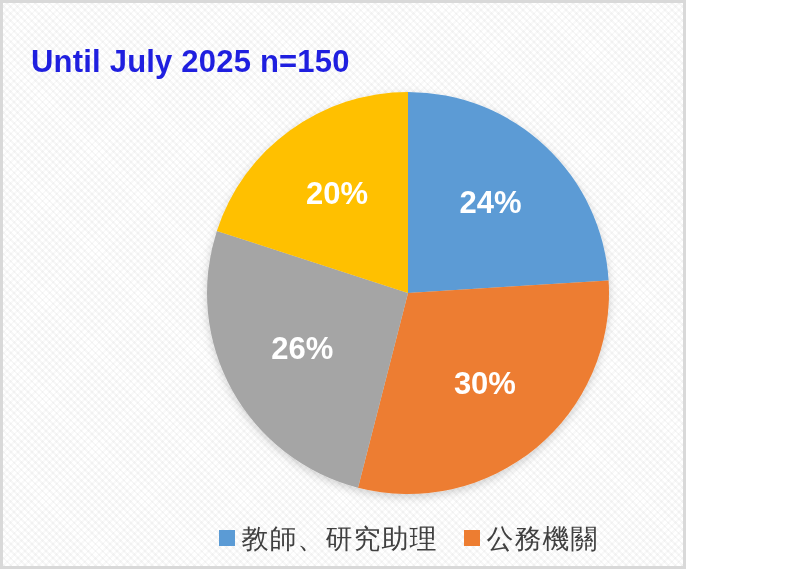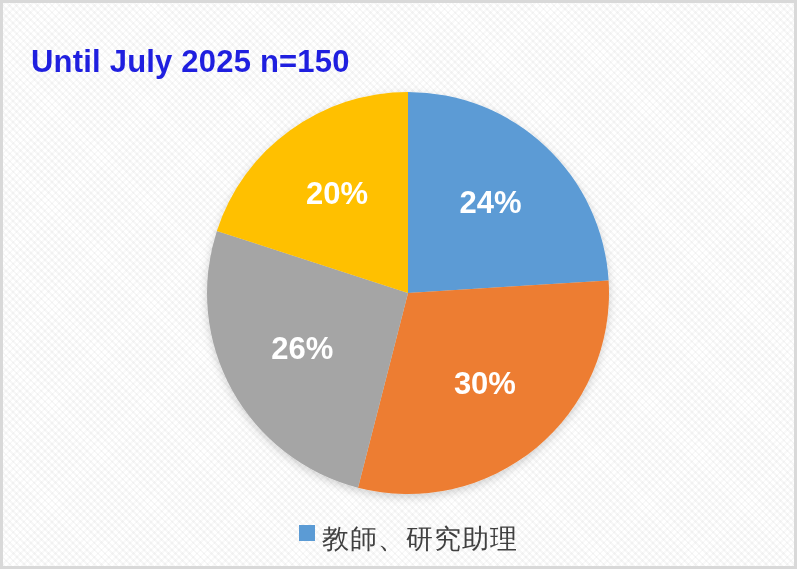--- a/index.html
+++ b/index.html
@@ -8,21 +8,21 @@
   }
   body {
     width: 811px;
     height: 569px;
     overflow: hidden;
     font-family: "Liberation Sans", sans-serif;
   }
 
   #chart-frame {
     position: relative;
-    width: 797px;
+    width: 686px;
     height: 569px;
     box-sizing: border-box;
     border: 3px solid #d9d9d9;
     background-color: #ffffff;
     background-image:
       repeating-linear-gradient(45deg,
         rgba(0,0,0,0.030) 0px,
         rgba(0,0,0,0.030) 2px,
         rgba(0,0,0,0.000) 2px,
         rgba(0,0,0,0.000) 5px),
@@ -76,20 +76,21 @@
     top: 512px;
     width: 811px;
     height: 46px;
     display: flex;
     align-items: center;
     justify-content: center;
     gap: 26px;
   }
   .legend-item {
     display: flex;
+    align-items: center;
     gap: 7px;
     white-space: nowrap;
   }
   .legend-swatch {
     width: 16px;
     height: 16px;
     flex: 0 0 auto;
     display: inline-block;
   }
   .legend-label {
@@ -127,15 +128,19 @@
           <text class="slice-label" x="334.1" y="192.4">20%</text>
         </g>
     </svg>
   </div>
 
   <div id="legend">
     <div class="legend-item">
       <span class="legend-swatch" style="background-color: rgb(91, 155, 213);"></span>
       <span class="legend-label">教師、研究助理</span>
     </div>
+    <div class="legend-item">
+      <span class="legend-swatch" style="background-color: rgb(237, 125, 49);"></span>
+      <span class="legend-label">公務機關</span>
+    </div>
   </div>
 
 </div>
 
 </body></html>

